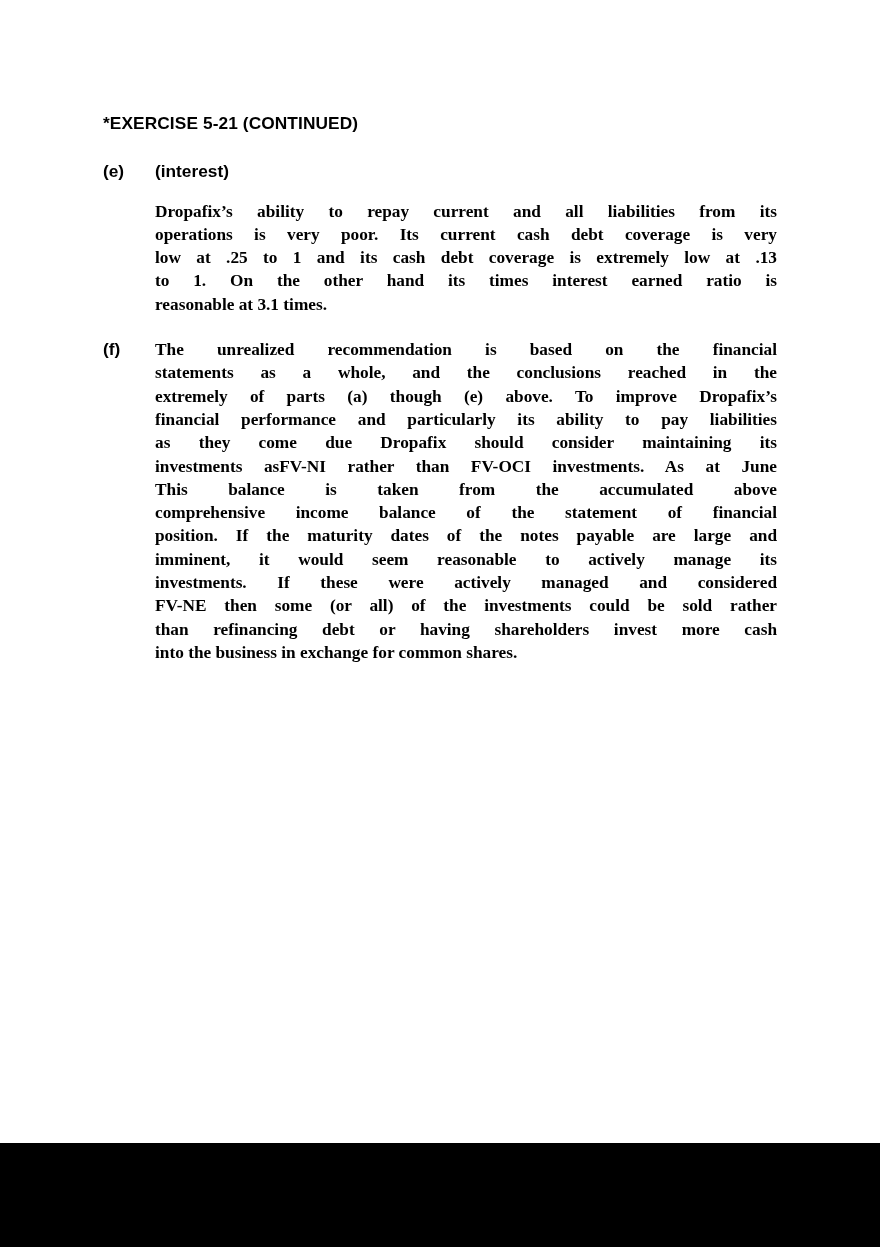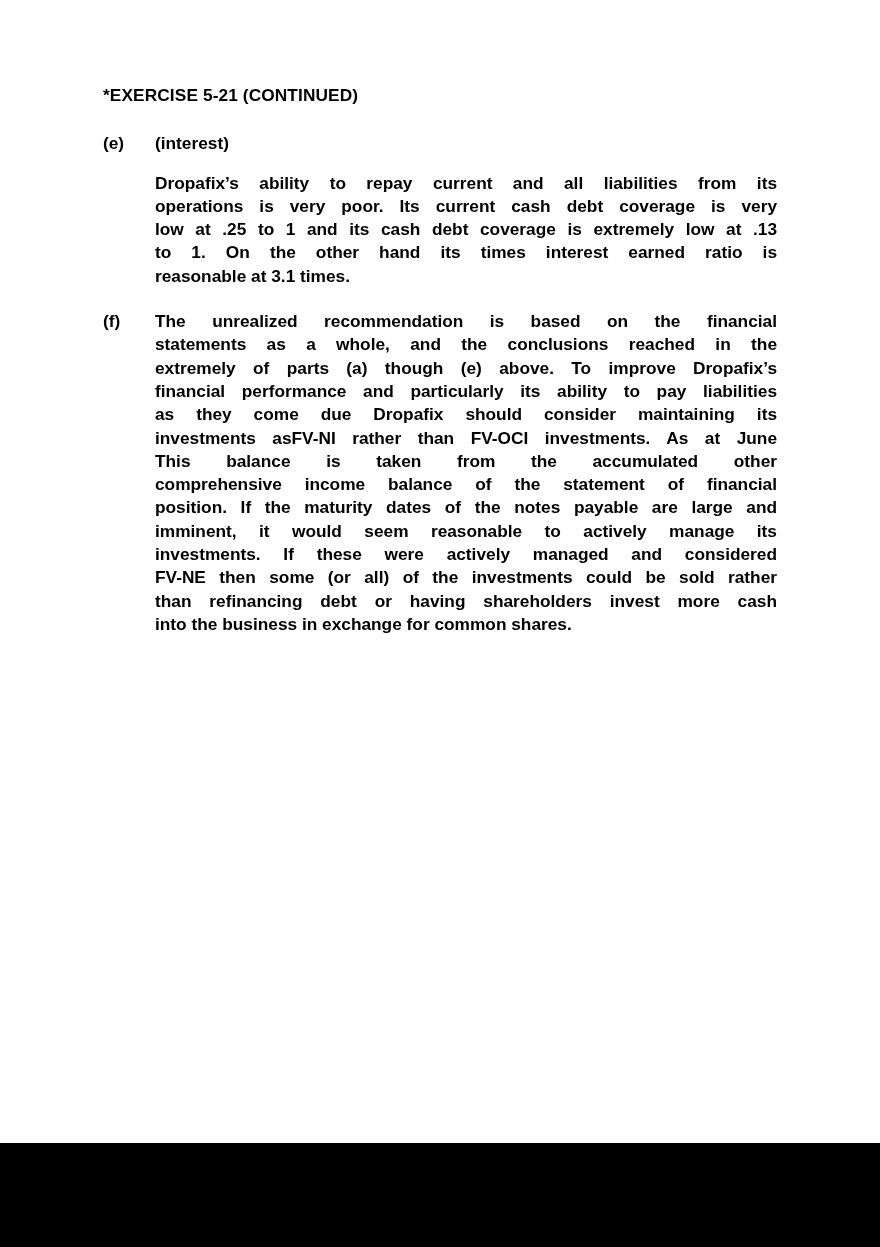--- a/index.html
+++ b/index.html
@@ -16,21 +16,21 @@
     color: #000000;
     overflow: hidden;
   }
   .page {
     position: relative;
     width: 880px;
     height: 1143px;
     background: #ffffff;
     overflow: hidden;
     box-sizing: border-box;
-    padding: 84px 0 0 103px;
+    padding: 112px 0 0 103px;
     font-size: 17.3px;
     line-height: 23.3px;
   }
   .heading {
     margin: 0 0 25px 0;
     font-size: 17.3px;
     line-height: 23.3px;
     font-weight: bold;
     letter-spacing: 0.1px;
   }
@@ -40,20 +40,21 @@
     align-items: start;
   }
   .row-e-header {
     margin: 0 0 16px 0;
   }
   .section-f {
     margin-top: 22px;
   }
   .para {
     width: 622px;
+    font-family: Liberation Serif, serif;
   }
   .line {
     text-align: justify;
     text-align-last: justify;
     height: 23.3px;
     overflow: visible;
   }
   .line-last {
     text-align: right;
     text-align-last: left;
@@ -89,21 +90,21 @@
 
   <div class="row section-f">
     <span>(f)</span>
     <div class="para">
         <div class="line">The unrealized recommendation is based on the financial</div>
         <div class="line">statements as a whole, and the conclusions reached in the</div>
         <div class="line">extremely of parts (a) though (e) above. To improve Dropafix’s</div>
         <div class="line">financial performance and particularly its ability to pay liabilities</div>
         <div class="line">as they come due Dropafix should consider maintaining its</div>
         <div class="line">investments asFV-NI rather than FV-OCI investments. As at June</div>
-        <div class="line">This balance is taken from the accumulated other</div>
+        <div class="line">This balance is taken from the accumulated above</div>
         <div class="line">comprehensive income balance of the statement of financial</div>
         <div class="line">position.  If the maturity dates of the notes payable are large and</div>
         <div class="line">imminent, it would seem reasonable to actively manage its</div>
         <div class="line">investments.  If these were actively managed and considered</div>
         <div class="line">FV-NE then some (or all) of the investments could be sold rather</div>
         <div class="line">than refinancing debt or having shareholders invest more cash</div>
         <div class="line line-last">into the business in exchange for common shares.</div>
       </div>
   </div>
 

